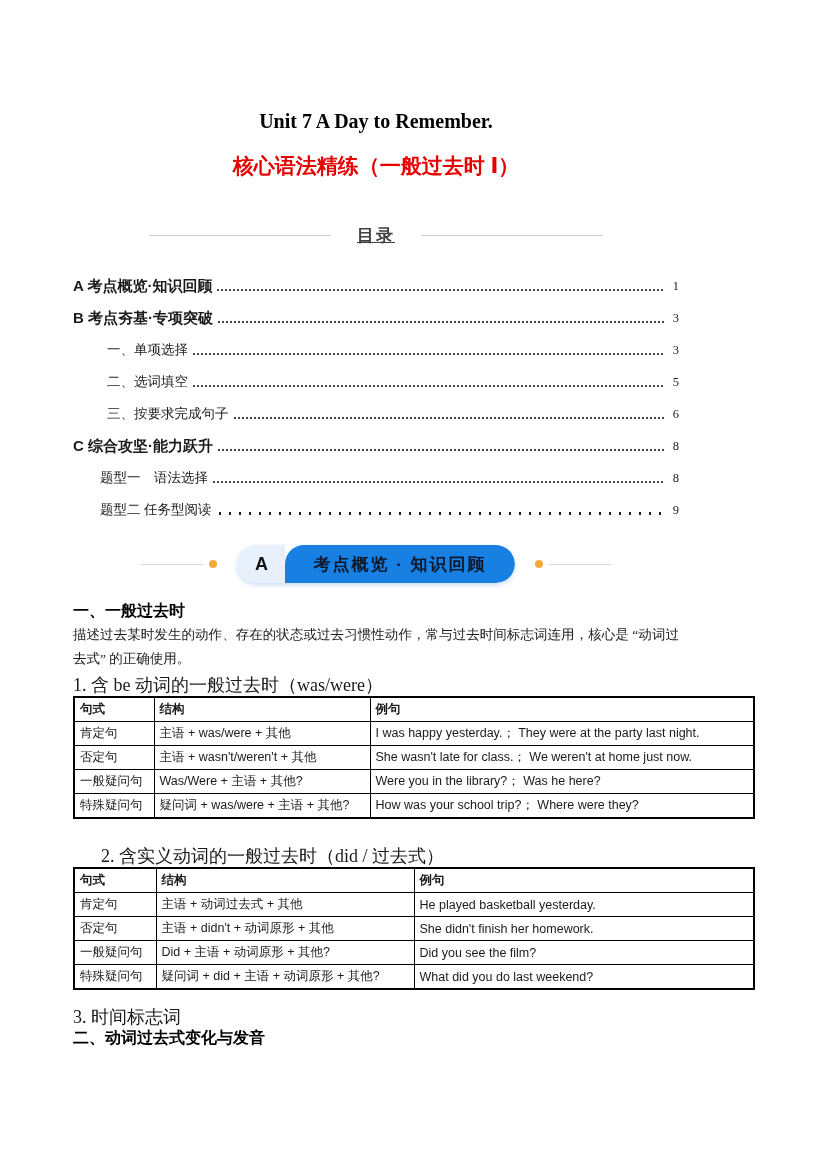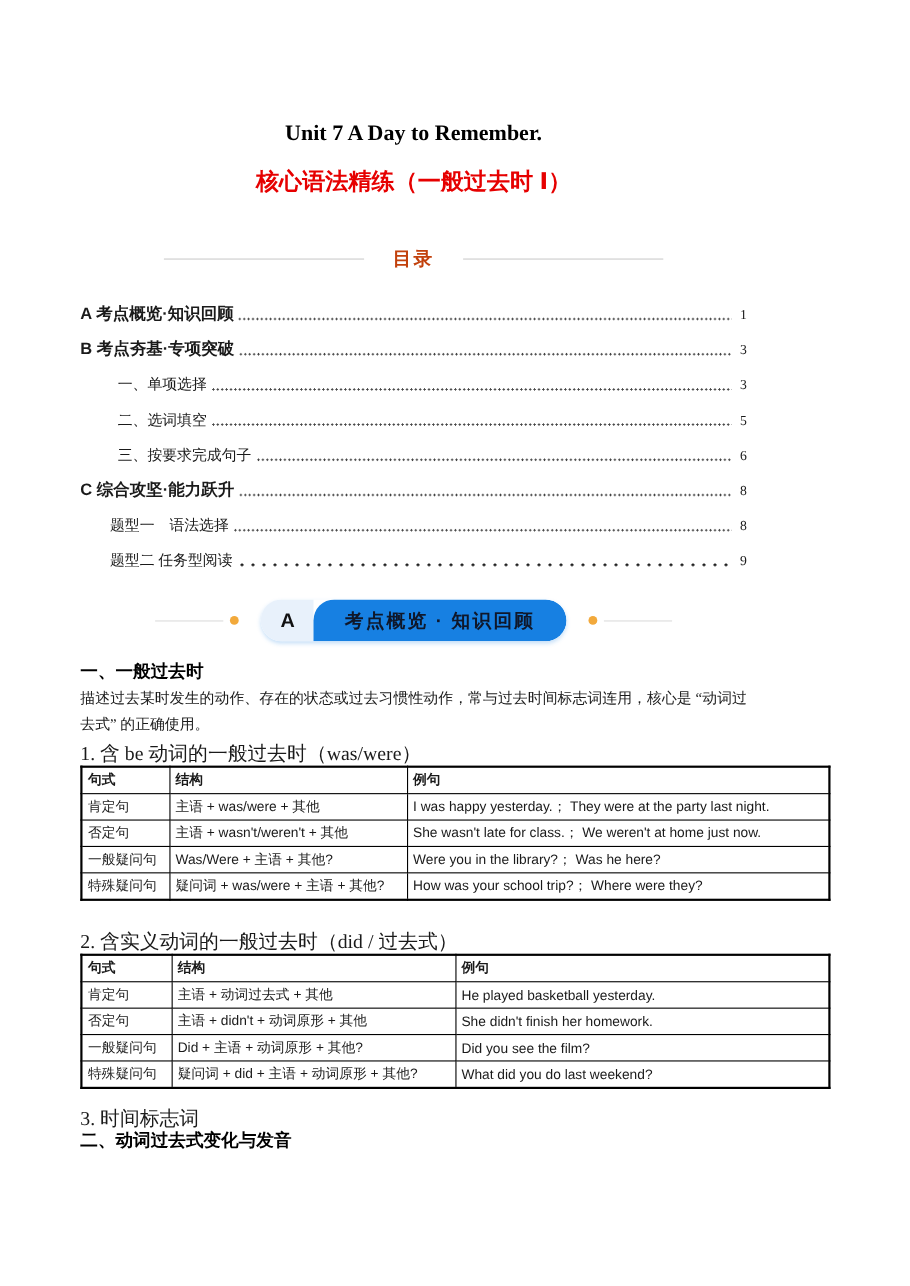--- a/index.html
+++ b/index.html
@@ -44,23 +44,24 @@
   .toc-heading{
     margin-top:44px;
     display:flex;align-items:center;justify-content:center;
     gap:26px;
   }
   .toc-heading .rule{
     width:182px;height:0;
     border-top:1px solid var(--rule-gray);
   }
   .toc-heading .toc-title{
-    font-size:17px;font-weight:bold;color:#c2410c;
+    font-size:17px;font-weight:bold;color:#404040;
     font-family:"Liberation Sans","DejaVu Sans",sans-serif;
     letter-spacing:2px;
+    text-decoration:underline;
   }
   .toc{margin-top:16px;}
   .toc-row{
     display:flex;align-items:flex-end;
     height:32px;
     cursor:pointer;
     justify-content:flex-end;
   }
   .toc-label{
     white-space:nowrap;
@@ -142,21 +143,21 @@
   }
   .para{
     font-size:13.5px;line-height:24px;
     text-align:justify;
     margin-top:2px;
   }
   .sub-head{
     font-size:18px;line-height:22px;
     margin-top:3px;
   }
-  .sub-head.mt{margin-top:26px;}
+  .sub-head.mt{margin-top:26px;margin-left:28px;}
   .sub-head.mt2{margin-top:16px;}
   table.gram{
     width:680px;
     border-collapse:collapse;
     margin-top:0;
     border:2px solid var(--border-black);
     font-family:"Liberation Sans","DejaVu Sans",sans-serif;
     font-size:12.5px;
     table-layout:fixed;
   }

